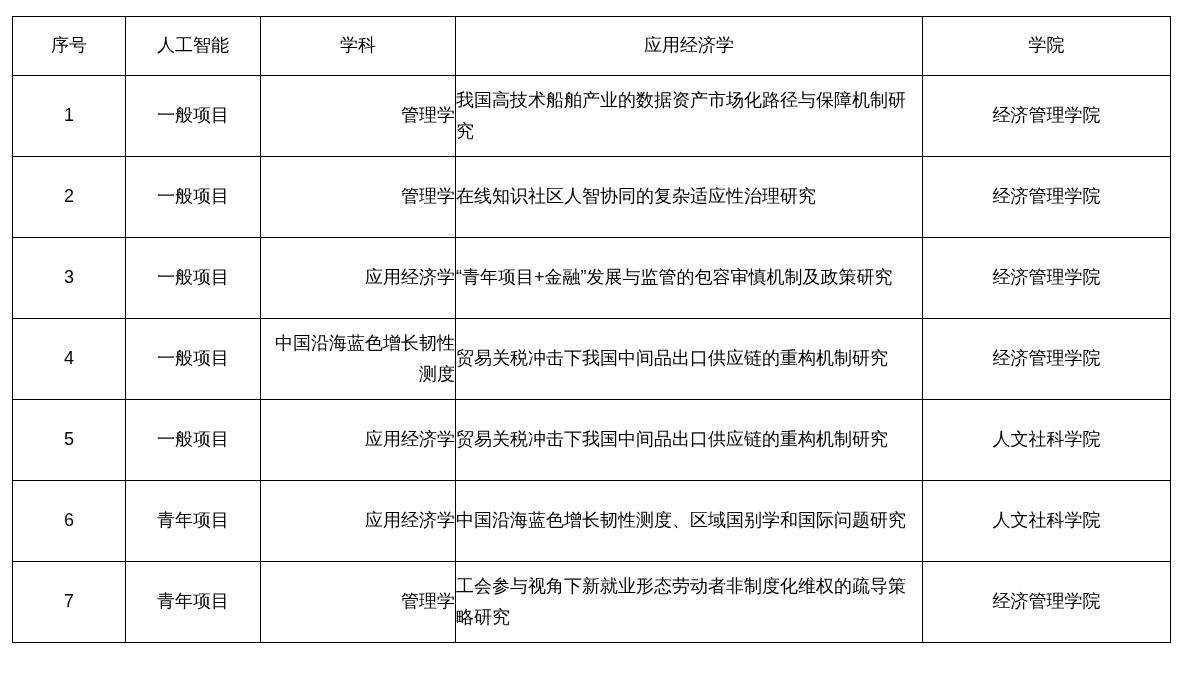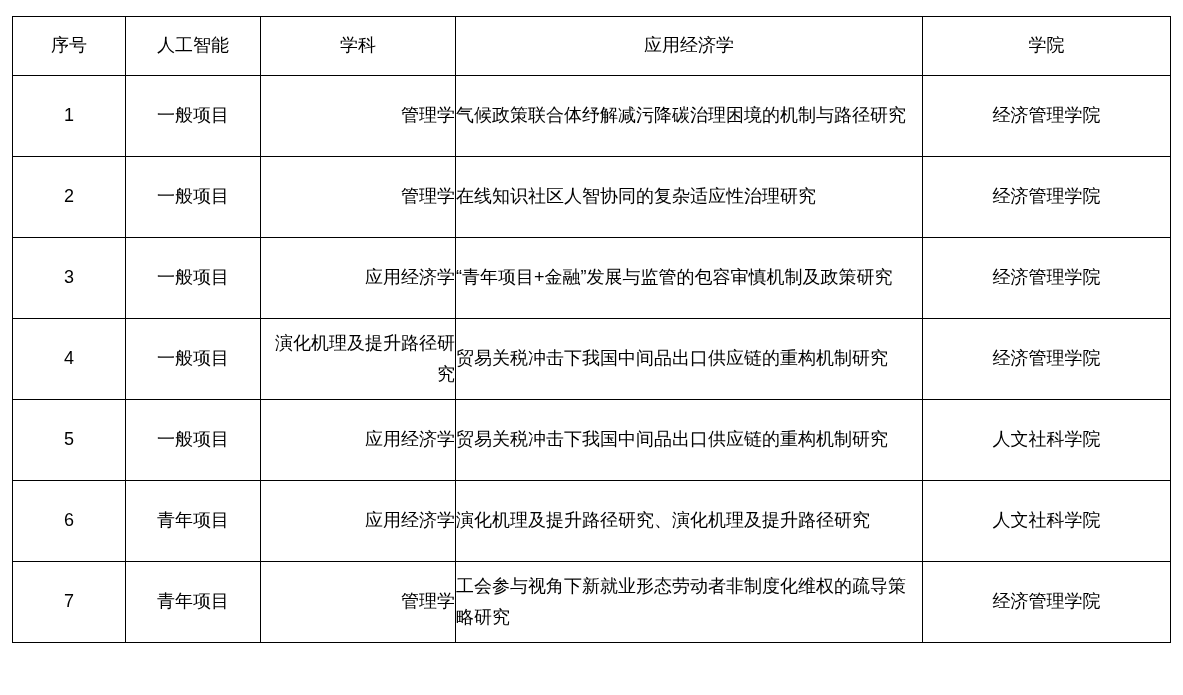--- a/index.html
+++ b/index.html
@@ -87,56 +87,56 @@
         <td class="cell-center hdr">学科</td>
         <td class="cell-center hdr">应用经济学</td>
         <td class="cell-center hdr">学院</td>
       </tr>
     </thead>
     <tbody>
       <tr>
         <td class="cell-center">1</td>
         <td class="cell-center">一般项目</td>
         <td class="cell-subject-wrap">管理学</td>
-        <td class="cell-title">气候政策联合体纾解减污降碳治理困境的机制与路径研究</td>
+        <td class="cell-title">我国高技术船舶产业的数据资产市场化路径与保障机制研究</td>
         <td class="cell-center">经济管理学院</td>
       </tr>
       <tr>
         <td class="cell-center">2</td>
         <td class="cell-center">一般项目</td>
         <td class="cell-subject-wrap">管理学</td>
         <td class="cell-title">在线知识社区人智协同的复杂适应性治理研究</td>
         <td class="cell-center">经济管理学院</td>
       </tr>
       <tr>
         <td class="cell-center">3</td>
         <td class="cell-center">一般项目</td>
         <td class="cell-subject-wrap">应用经济学</td>
         <td class="cell-title">“青年项目+金融”发展与监管的包容审慎机制及政策研究</td>
         <td class="cell-center">经济管理学院</td>
       </tr>
       <tr>
         <td class="cell-center">4</td>
         <td class="cell-center">一般项目</td>
-        <td class="cell-subject-wrap">演化机理及提升路径研究</td>
+        <td class="cell-subject-wrap">中国沿海蓝色增长韧性测度</td>
         <td class="cell-title">贸易关税冲击下我国中间品出口供应链的重构机制研究</td>
         <td class="cell-center">经济管理学院</td>
       </tr>
       <tr>
         <td class="cell-center">5</td>
         <td class="cell-center">一般项目</td>
         <td class="cell-subject-wrap">应用经济学</td>
         <td class="cell-title">贸易关税冲击下我国中间品出口供应链的重构机制研究</td>
         <td class="cell-center">人文社科学院</td>
       </tr>
       <tr>
         <td class="cell-center">6</td>
         <td class="cell-center">青年项目</td>
         <td class="cell-subject-wrap">应用经济学</td>
-        <td class="cell-title">演化机理及提升路径研究、演化机理及提升路径研究</td>
+        <td class="cell-title">中国沿海蓝色增长韧性测度、区域国别学和国际问题研究</td>
         <td class="cell-center">人文社科学院</td>
       </tr>
       <tr>
         <td class="cell-center">7</td>
         <td class="cell-center">青年项目</td>
         <td class="cell-subject-wrap">管理学</td>
         <td class="cell-title">工会参与视角下新就业形态劳动者非制度化维权的疏导策略研究</td>
         <td class="cell-center">经济管理学院</td>
       </tr>
     </tbody>

